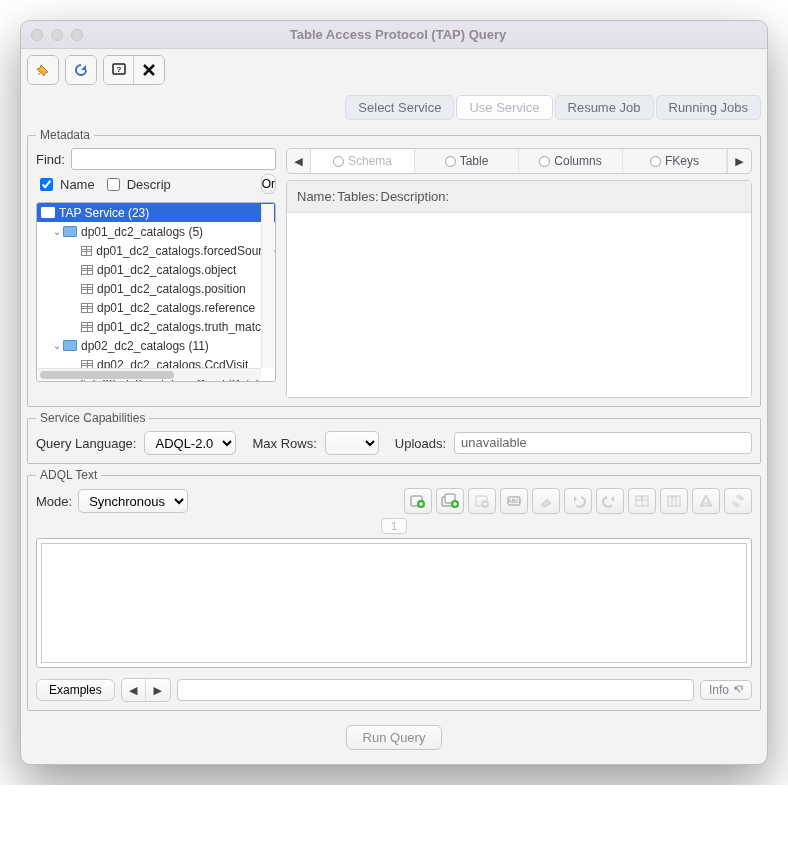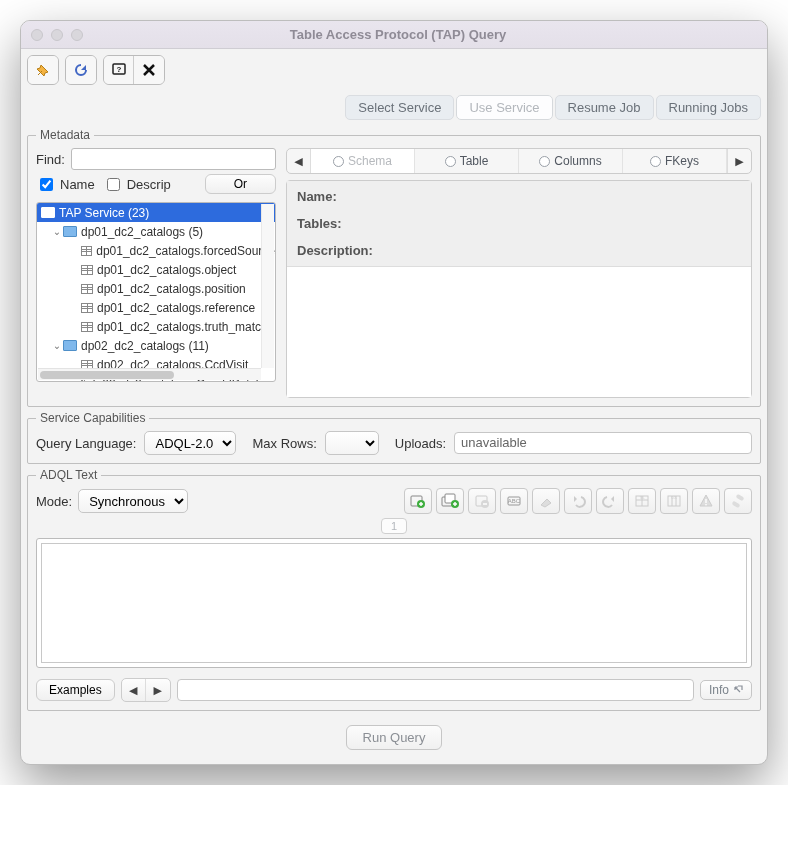--- a/index.html
+++ b/index.html
@@ -109,21 +109,21 @@
     background: #fff;
   }
   .check-row {
     display: flex; align-items: center; gap: 4px;
     margin-bottom: 8px;
   }
   .or-btn, .small-btn {
     background: linear-gradient(#fdfdfd,#f0f0f0);
     border: 1px solid #ccc;
     border-radius: 6px;
-    padding: 2px 28px;
+    padding: 2px 0;
     font-size: 12px;
     cursor: pointer;
   }
   .tree-wrap {
     border: 1px solid #bbb;
     border-radius: 3px;
     background: #fff;
     height: 180px;
     overflow: hidden;
     position: relative;
@@ -239,24 +239,23 @@
     border-radius:4px;
     margin-top:6px;
     background:#fff;
     height:218px;
     display:flex; flex-direction:column;
   }
   .detail-head {
     background:#efefef;
     padding:8px 10px;
     border-bottom:1px solid #ddd;
-    display:flex; flex-direction:column; gap:12px;
+    display:flex; flex-direction:row; gap:2px;
     font-size:13px;
     color:#555;
-    font-weight:bold;
   }
   .detail-body { flex:1; background:#fff; }
   .caps-row {
     display:flex; align-items:center; gap:8px;
   }
   select.sel {
     border:1px solid #c6c6c6;
     border-radius:5px;
     background:linear-gradient(#fff,#f4f4f4);
     font-size:13px;

